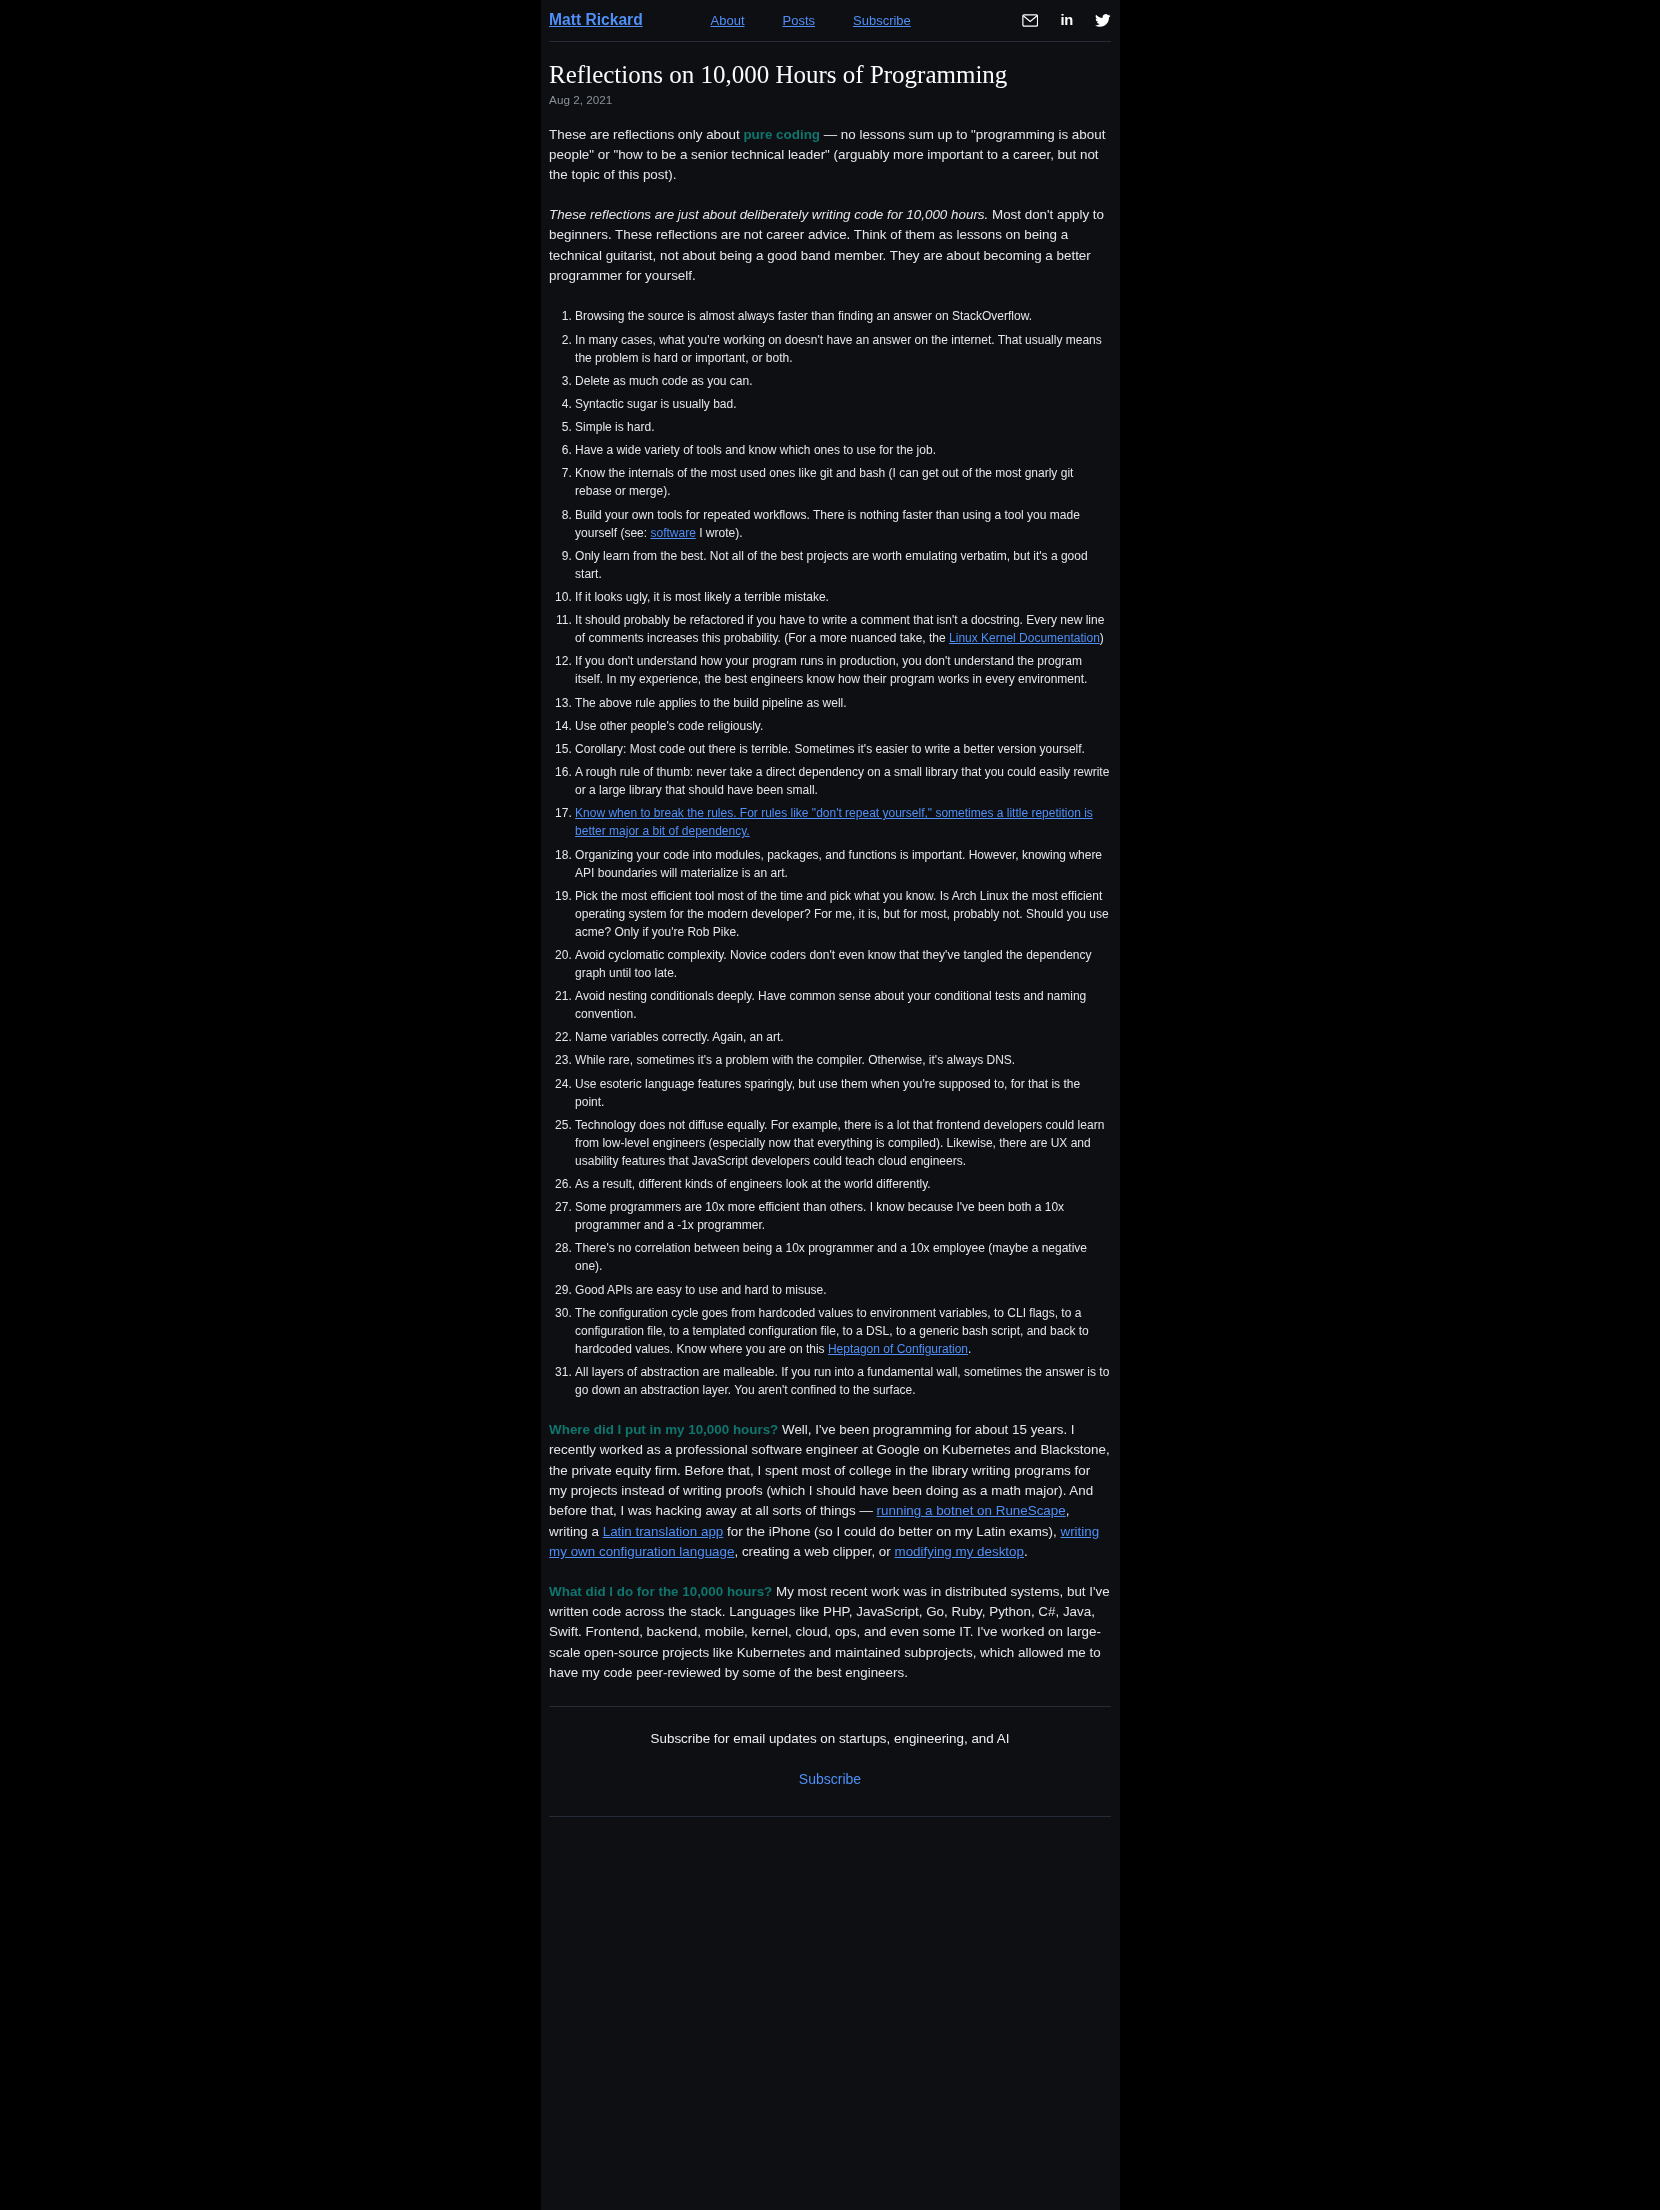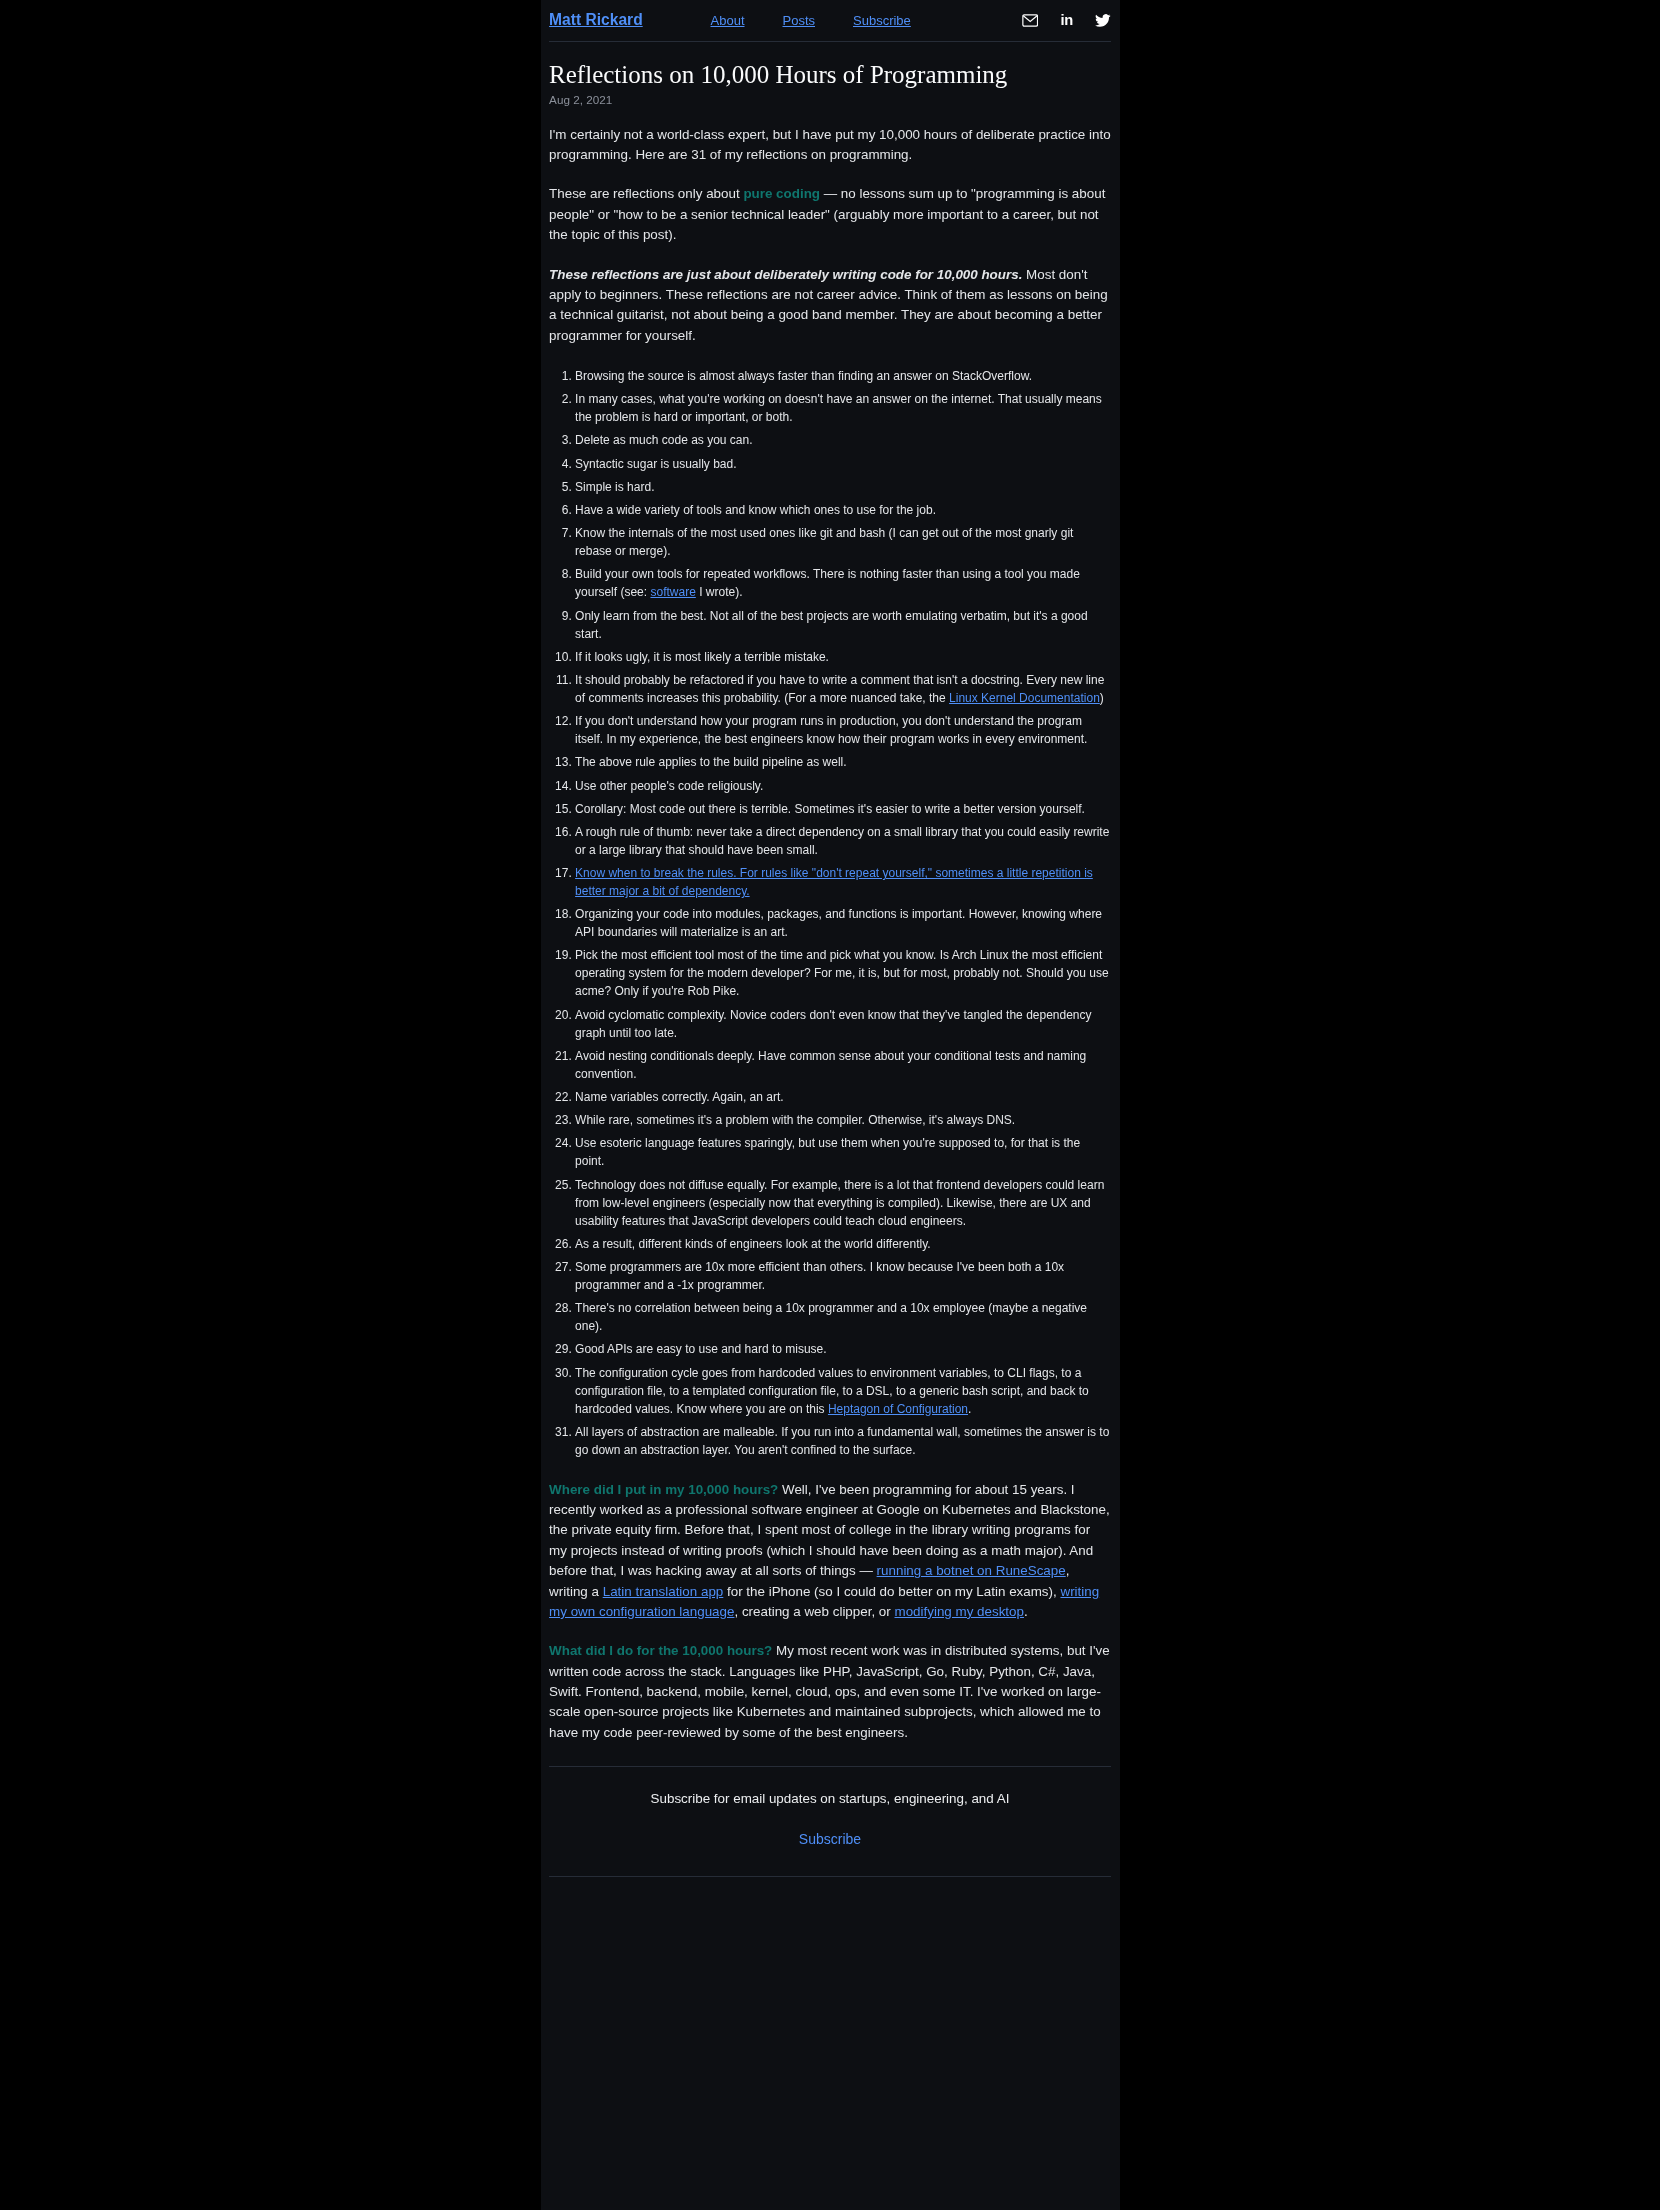--- a/index.html
+++ b/index.html
@@ -46,21 +46,21 @@
     font-style: italic;
     font-weight: 600;
     font-size: 14px;
     line-height: 1.58;
     color: #eef0f2;
   }
   p { font-size: 13.4px; line-height: 1.52; margin: 19px 0; }
   ol.reflections { margin: 21px 0; padding-left: 26px; }
   ol.reflections li { margin: 5.2px 0; line-height: 1.5; font-size: 12px; }
   strong { font-weight: 700; color: #0f766e; }
-  em { font-style: italic; font-weight: bold; }
+  em { font-style: italic; }
 
   
   footer.site-footer {
     margin-top: 22.5px;
     border-top: 0.9px solid #262c37;
     border-bottom: 0.9px solid #262c37;
     padding: 22.5px 0 29px;
     text-align: center;
   }
   .footer-text { margin: 0 0 21px; font-size: 13.4px; color: #eceef0; }
@@ -94,21 +94,20 @@
         </svg>
       </a>
     </div>
   </header>
 
   <main>
     <h1 class="page-title">Reflections on 10,000 Hours of Programming</h1>
     <div class="date">Aug 2, 2021</div>
 
 
-    <p><span>I'm certainly not a world-class expert, but I have put my 10,000 hours of deliberate practice into programming. Here are 31 of my reflections on programming.</span></p>
     <p><span>These are reflections only about </span><strong>pure coding</strong><span> — no lessons sum up to "programming is about people" or "how to be a senior technical leader" (arguably more important to a career, but not the topic of this post).</span></p>
     <p><em>These reflections are just about deliberately writing code for 10,000 hours.</em><span> Most don't apply to beginners. These reflections are not career advice. Think of them as lessons on being a technical guitarist, not about being a good band member. They are about becoming a better programmer for yourself.</span></p>
 
     <ol class="reflections">
         <li><span>Browsing the source is almost always faster than finding an answer on StackOverflow.</span></li>
         <li><span>In many cases, what you're working on doesn't have an answer on the internet. That usually means the problem is hard or important, or both.</span></li>
         <li><span>Delete as much code as you can.</span></li>
         <li><span>Syntactic sugar is usually bad.</span></li>
         <li><span>Simple is hard.</span></li>
         <li><span>Have a wide variety of tools and know which ones to use for the job.</span></li>

